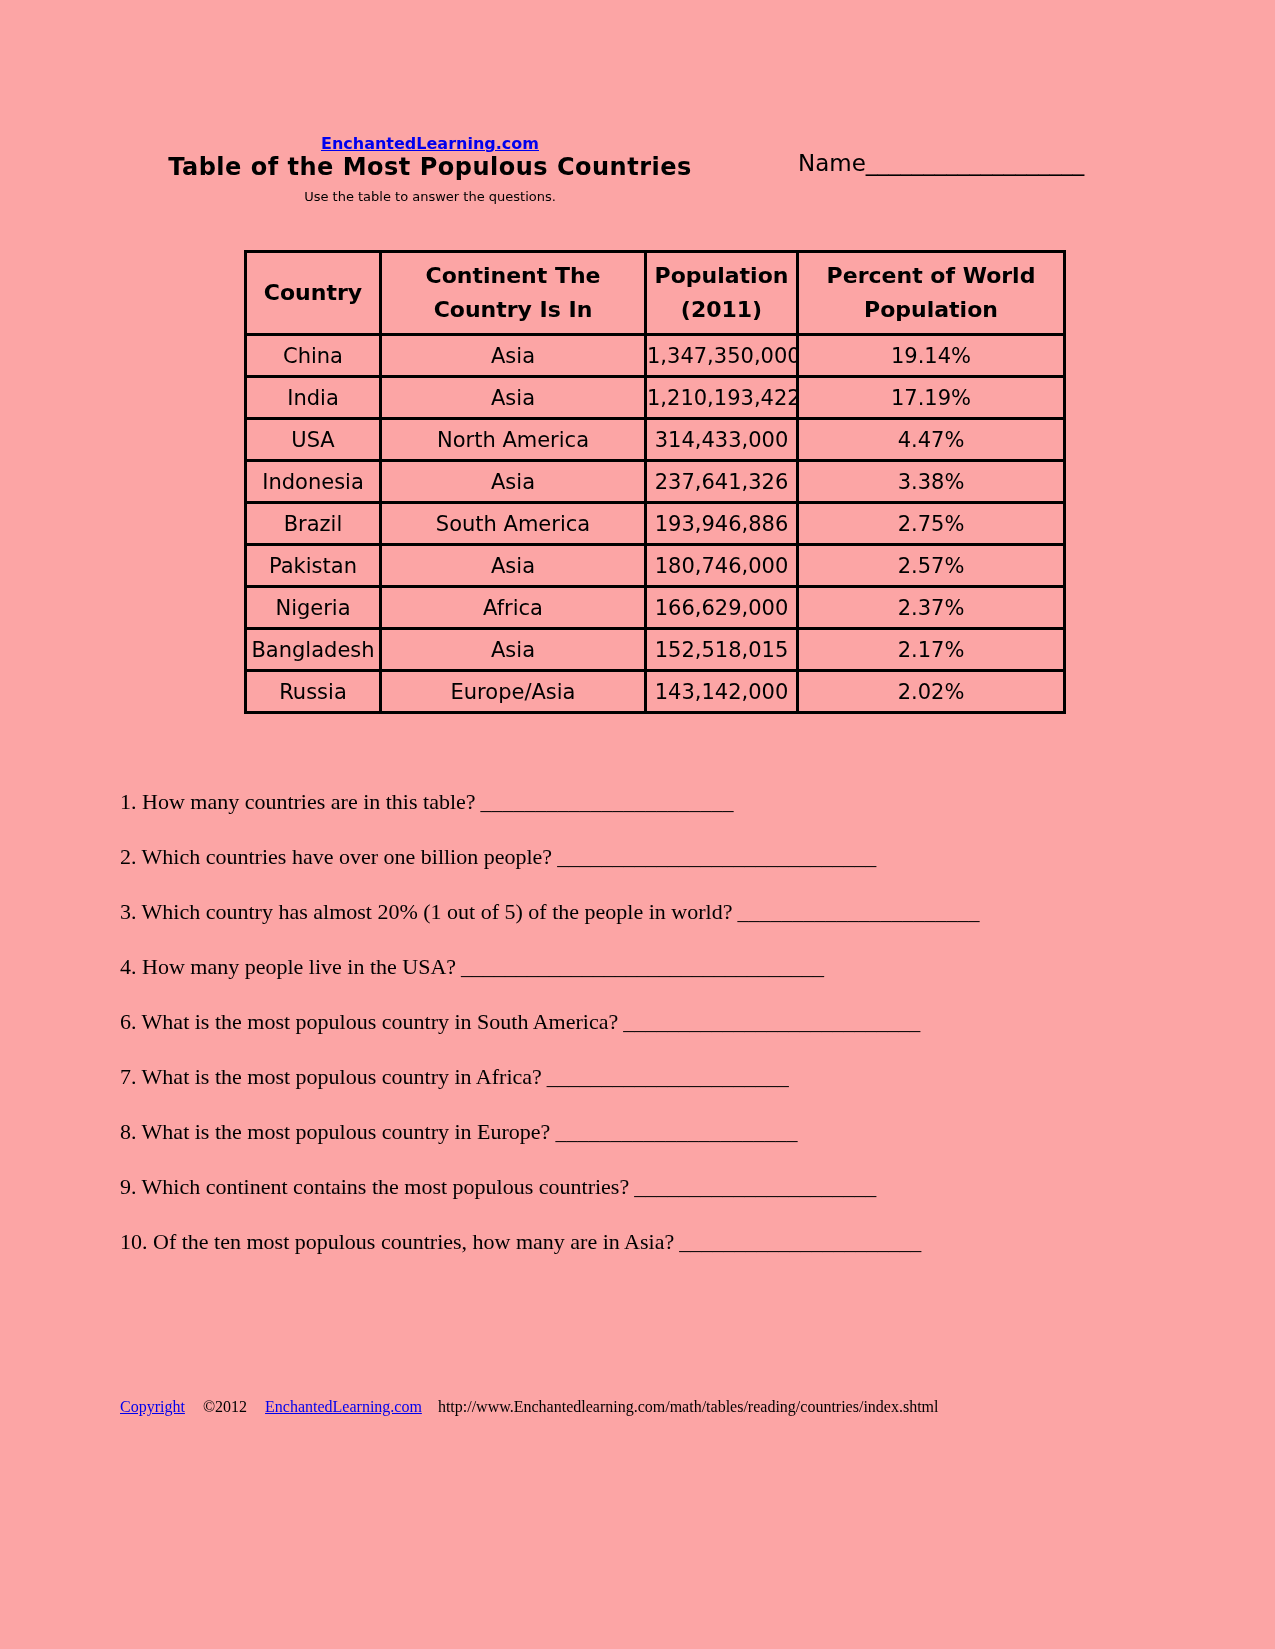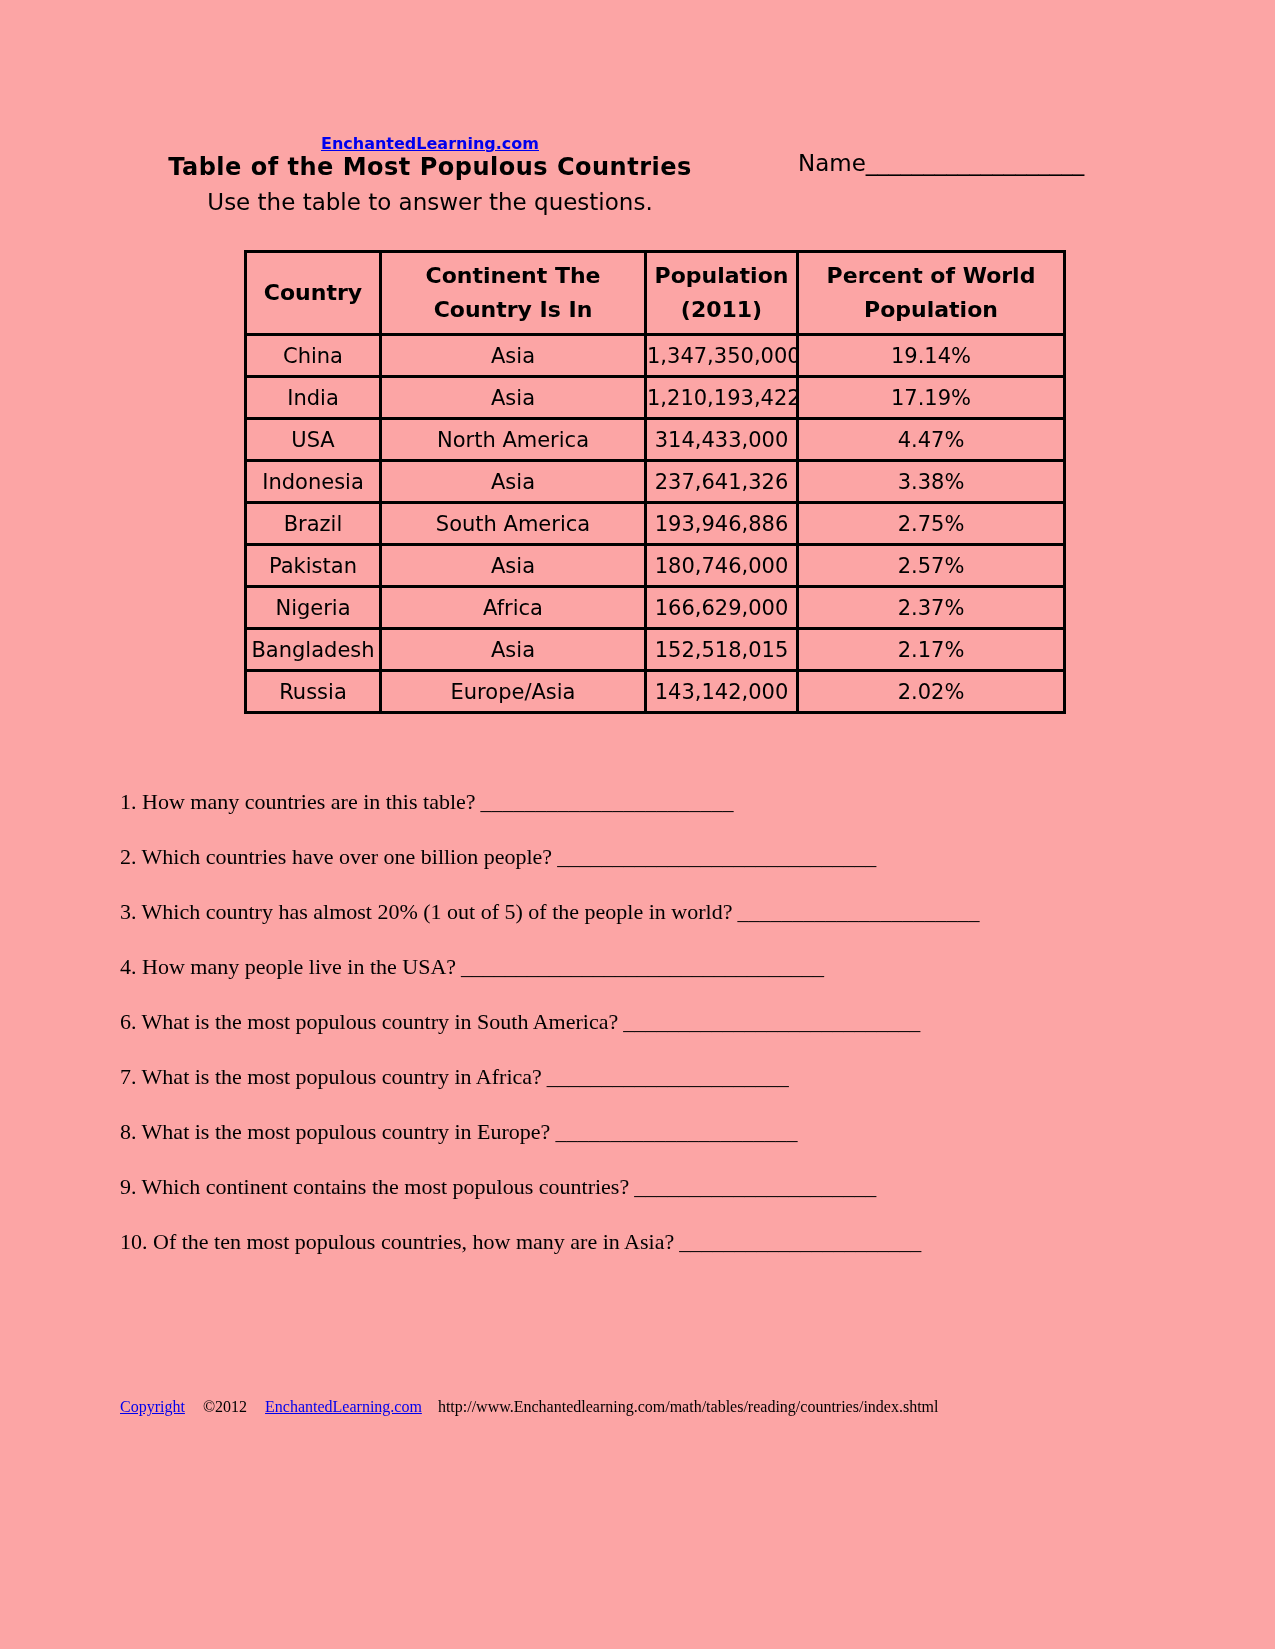--- a/index.html
+++ b/index.html
@@ -30,21 +30,21 @@
     text-decoration: underline;
     cursor: pointer;
   }
   .title {
     font-size: 24px;
     font-weight: bold;
     letter-spacing: 0.5px;
   }
   .subtitle {
     margin-top: 8px;
-    font-size: 23px;
+    font-size: 13px;
   }
   .name-field {
     position: absolute;
     left: 798px;
     top: 150px;
     font-size: 23px;
     white-space: nowrap;
   }
 
   

